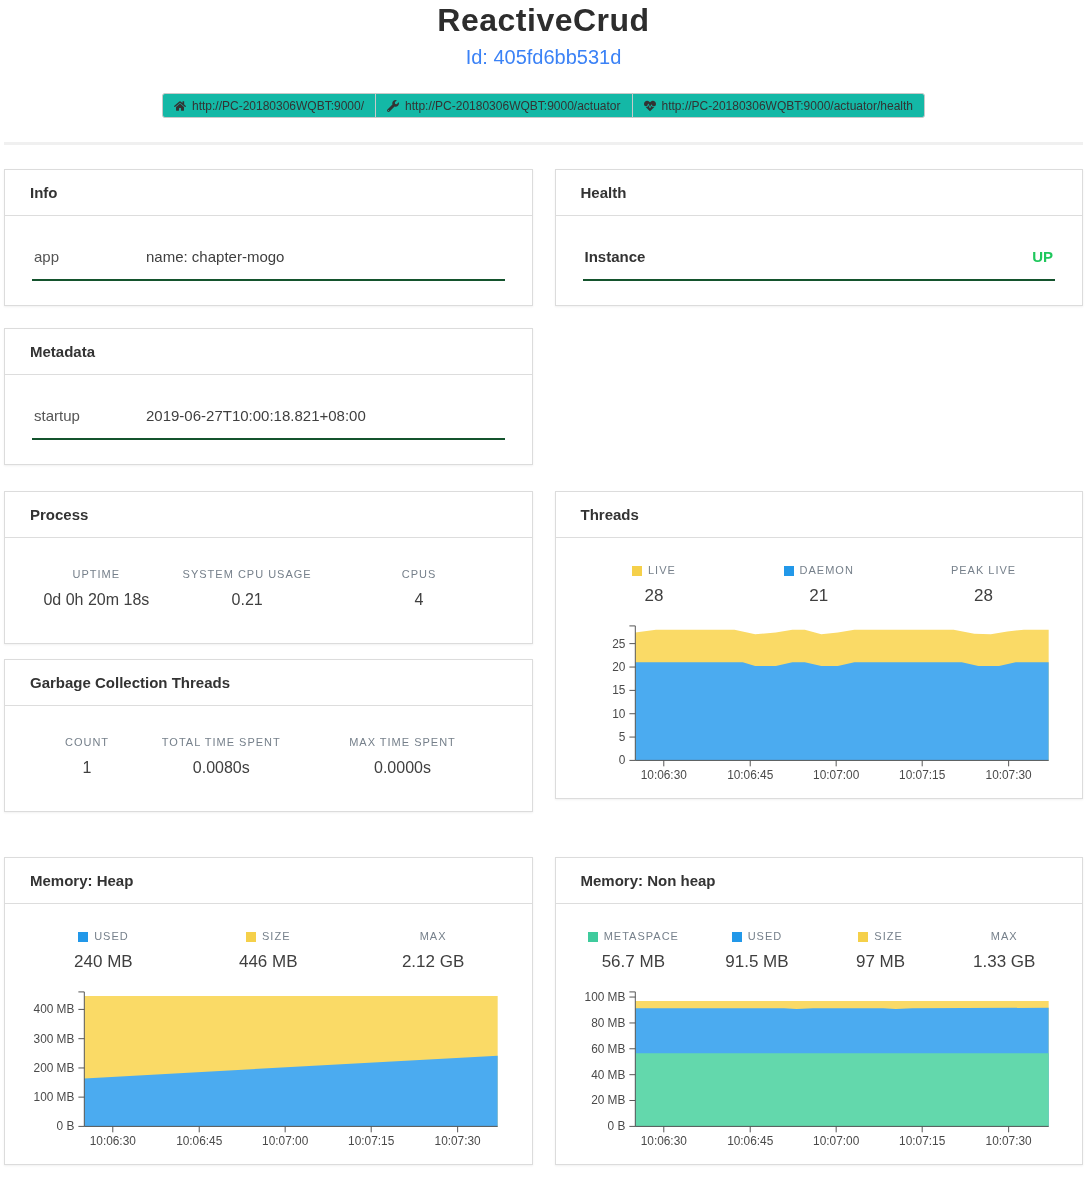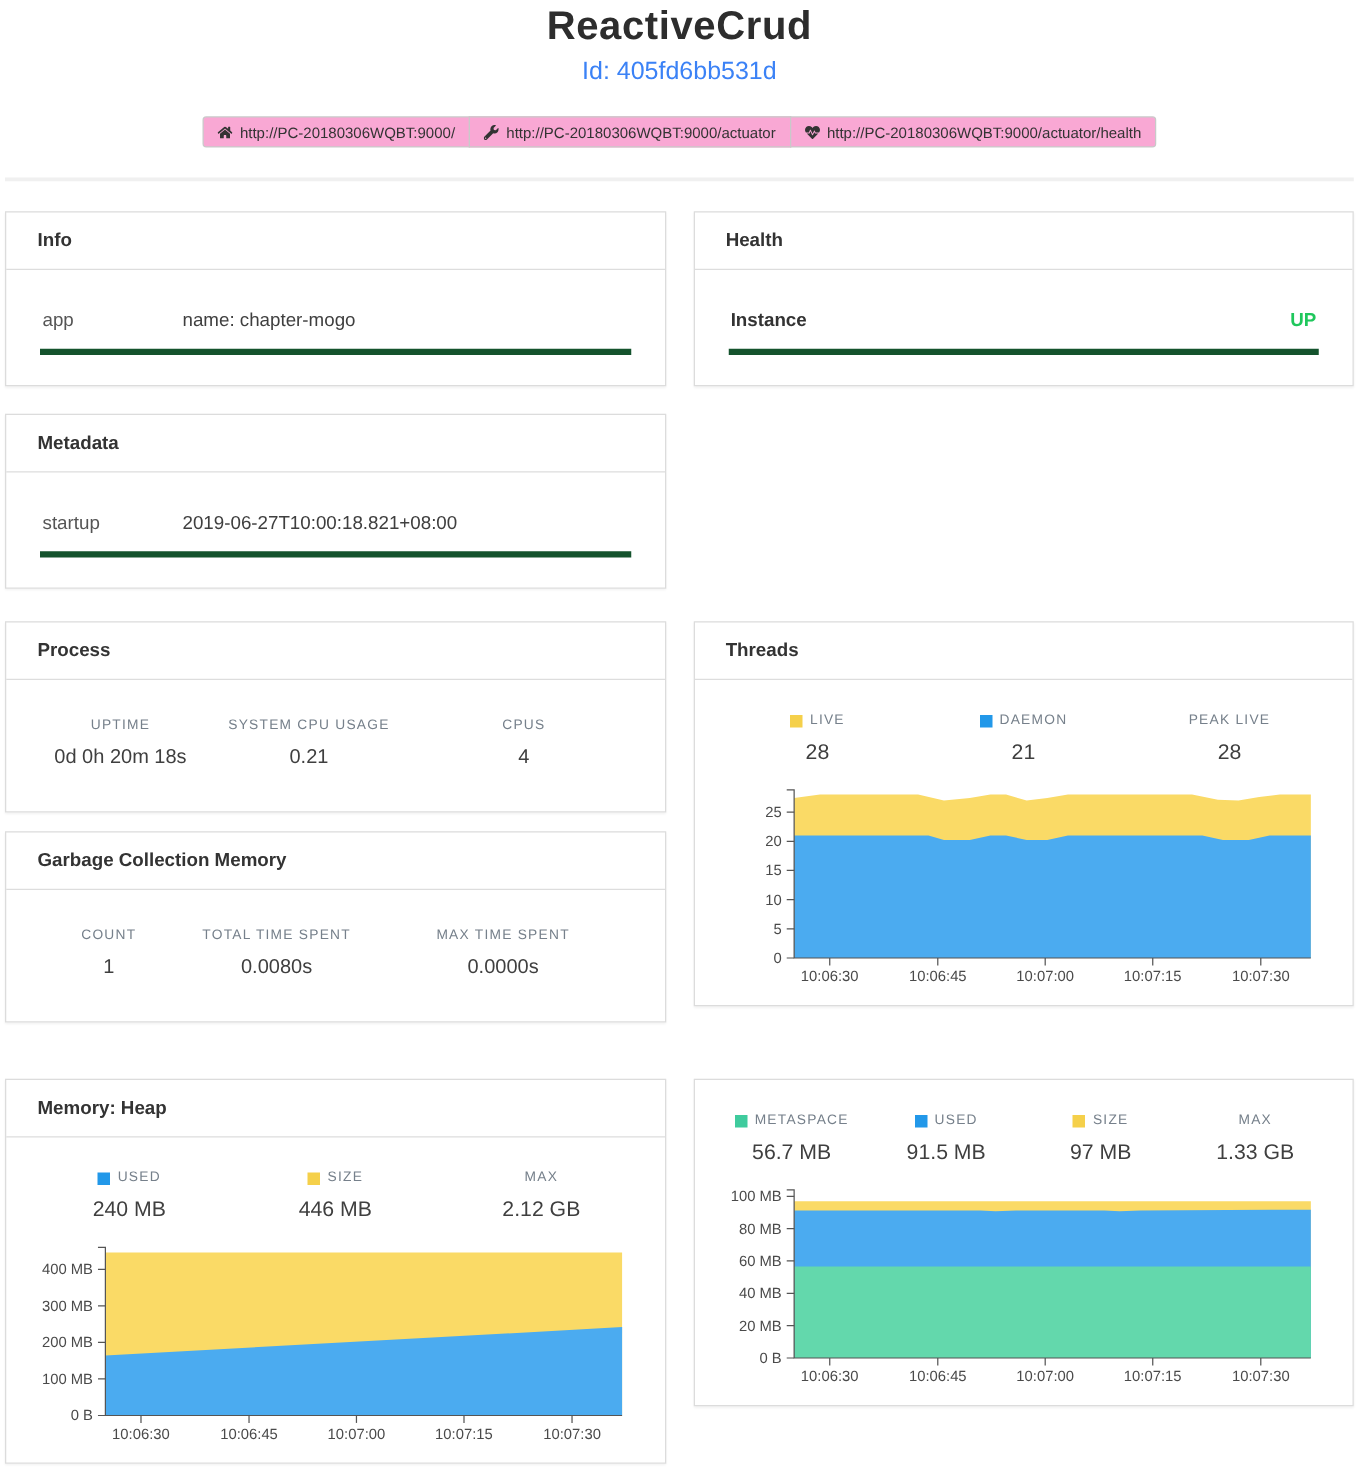--- a/index.html
+++ b/index.html
@@ -10,21 +10,21 @@
     background:#ffffff;
     color:#333;
   }
   .app-header { text-align:center; padding-top:2px; }
   .app-title { font-size:32px; font-weight:700; color:#2d2d2d; margin:0; letter-spacing:0.5px; }
   .app-subtitle { font-size:20px; color:#3b82f6; margin:7px 0 24px; font-weight:400; }
 
   .link-group { display:flex; justify-content:center; }
   .link-btn {
     display:flex; align-items:center; gap:6px;
-    background:#f9a8d4; border:1px solid #c9c9c9;
+    background:#14b8a6; border:1px solid #c9c9c9;
     padding:4px 11px; height:25px;
     font-size:12px; color:#333; font-family:inherit; cursor:pointer; white-space:nowrap;
   }
   .link-btn:first-child { border-radius:3px 0 0 3px; }
   .link-btn:last-child { border-radius:0 3px 3px 0; }
   .link-btn + .link-btn { margin-left:-1px; }
   .link-btn svg { width:12px; height:12px; fill:#333; flex-shrink:0; }
 
   .divider { height:3px; background:#f0f0f0; border:none; margin:24px 4px 0; }
 
@@ -40,21 +40,21 @@
   .panel { border:1px solid #dcdcdc; background:#fff; box-shadow:0 1px 2px rgba(0,0,0,.06); }
   .panel-header {
     font-size:15px; font-weight:700; color:#333;
     padding:14px 25px; border-bottom:1px solid #ddd;
   }
   .panel-body { padding:22px 25px 24px; }
   .panel-body.chart-pad { padding:20px 16px 10px; }
 
   .kv-row {
     display:flex; align-items:baseline;
-    border-bottom:5px solid #14532d;
+    border-bottom:2px solid #14532d;
     padding:10px 2px 14px; margin:0 2px;
     font-size:15px;
   }
   .kv-key { width:112px; color:#555; flex-shrink:0; }
   .kv-value { color:#3f3f3f; }
   .kv-row.health { justify-content:space-between; font-weight:700; }
   .kv-row.health .kv-key { color:#333; width:auto; }
 
   .stats { display:flex; text-align:center; padding:8px 0 10px; }
   .stat { }
@@ -160,21 +160,21 @@
           </div>
           <div class="stat">
             <div class="stat-label">CPUS</div>
             <div class="stat-value">4</div>
           </div>
         </div>
       </div>
     </section>
 
     <section class="panel">
-      <div class="panel-header">Garbage Collection Memory</div>
+      <div class="panel-header">Garbage Collection Threads</div>
       <div class="panel-body">
         <div class="stats gc-stats">
           <div class="stat">
             <div class="stat-label">COUNT</div>
             <div class="stat-value">1</div>
           </div>
           <div class="stat">
             <div class="stat-label">TOTAL TIME SPENT</div>
             <div class="stat-value">0.0080s</div>
           </div>
@@ -291,20 +291,21 @@
           <text x="267.1" y="163" text-anchor="middle">10:07:00</text>
           <line x1="354.1" y1="144" x2="354.1" y2="150" stroke="#555"></line>
           <text x="354.1" y="163" text-anchor="middle">10:07:15</text>
           <line x1="441.5" y1="144" x2="441.5" y2="150" stroke="#555"></line>
           <text x="441.5" y="163" text-anchor="middle">10:07:30</text>
         </svg>
     </div>
   </section>
 
   <section class="panel">
+    <div class="panel-header">Memory: Non heap</div>
     <div class="panel-body chart-pad">
       <div class="legend">
         <div class="litem">
           <div class="llabel">
               <span class="sq" style="background: rgb(63, 203, 157);"></span>
               <span>METASPACE</span>
             </div>
           <div class="lvalue">56.7 MB</div>
         </div>
         <div class="litem">

